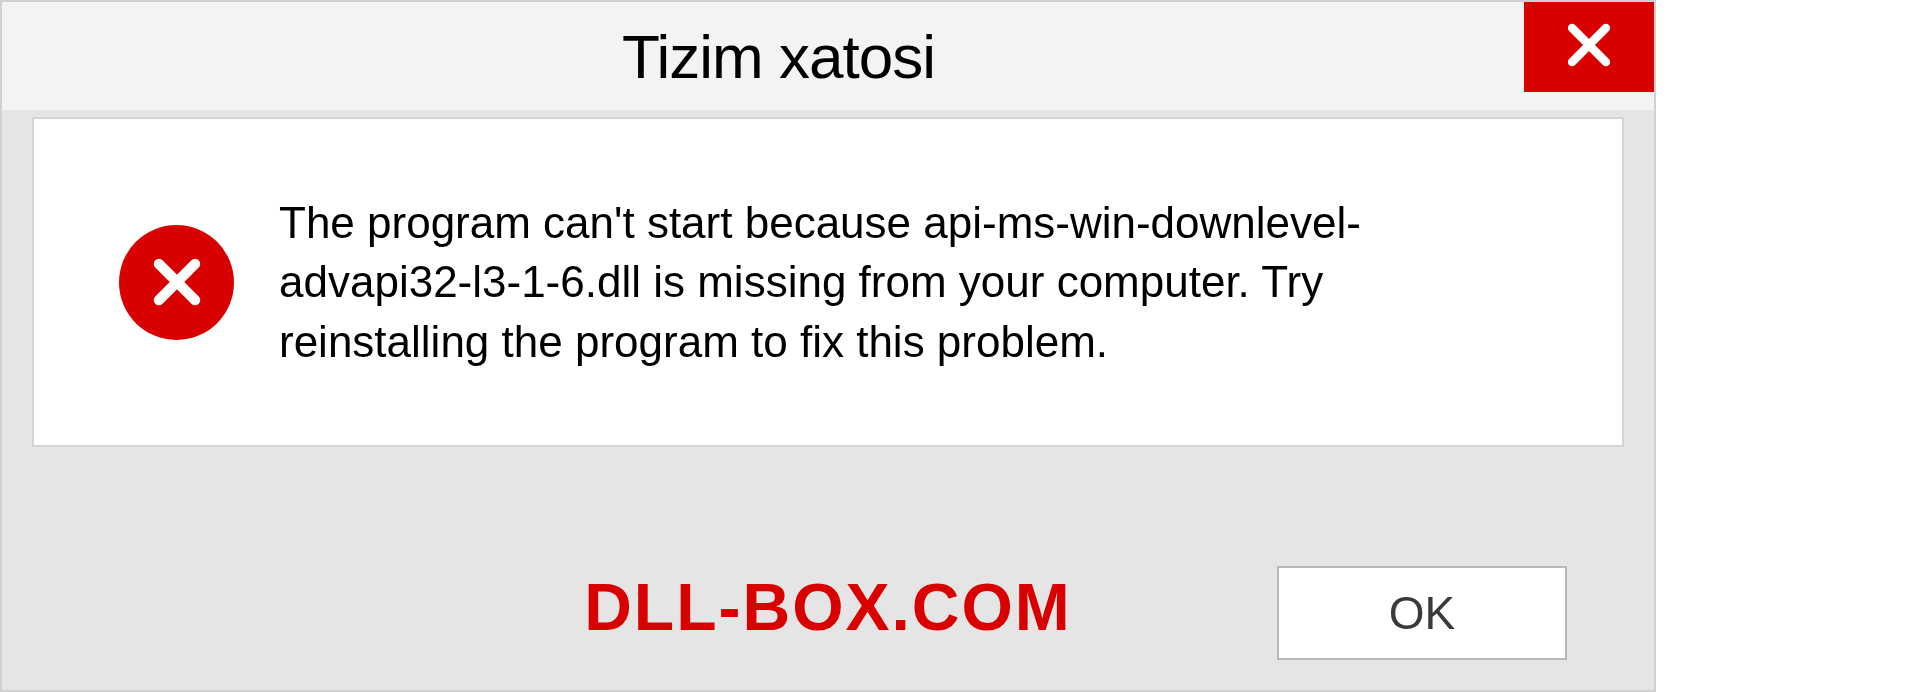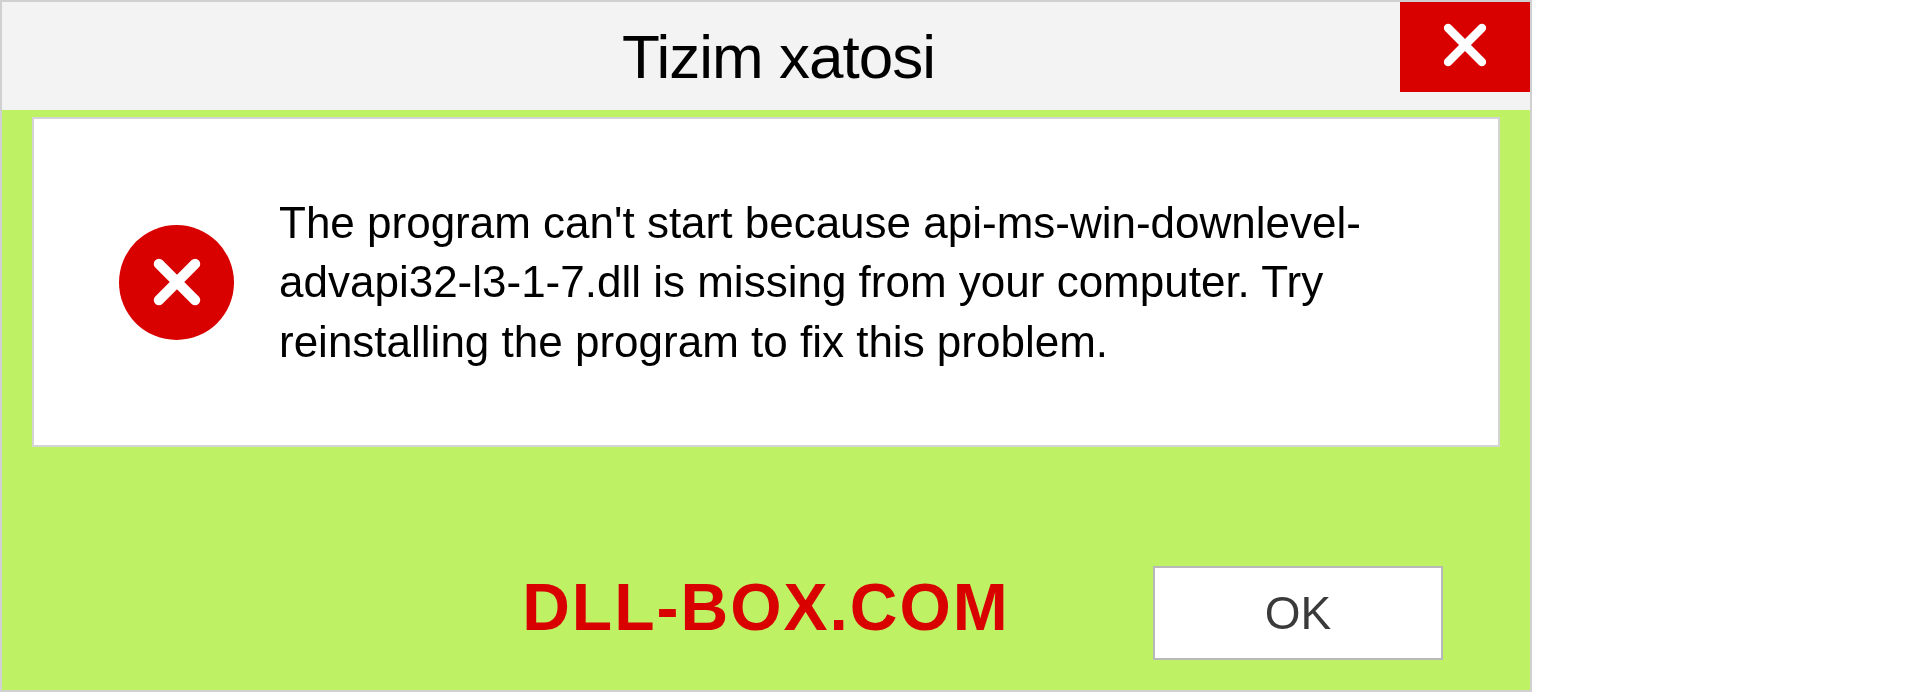--- a/index.html
+++ b/index.html
@@ -11,23 +11,23 @@
       font-family: "Segoe UI", Tahoma, Arial, sans-serif;
       background: #ffffff;
       width: 1920px;
       height: 692px;
       position: relative;
     }
     .dialog {
       position: absolute;
       top: 0;
       left: 0;
-      width: 1532px;
+      width: 1656px;
       height: 692px;
-      background: #bef264;
+      background: #e5e5e5;
       border: 2px solid #d0d0d0;
     }
     .titlebar {
       height: 108px;
       display: flex;
       align-items: center;
       position: relative;
       background: #f3f3f3;
     }
     .title-text {
@@ -144,20 +144,20 @@
 
   <div class="content-panel">
     <div class="error-icon-wrap">
       <div class="error-icon">
         <svg viewBox="0 0 24 24" fill="none" stroke="#ffffff" stroke-width="4" stroke-linecap="round">
           <line x1="5" y1="5" x2="19" y2="19"></line>
           <line x1="19" y1="5" x2="5" y2="19"></line>
         </svg>
       </div>
     </div>
-    <div class="message-text">The program can't start because api-ms-win-downlevel-advapi32-l3-1-7.dll is missing from your computer. Try reinstalling the program to fix this problem.</div>
+    <div class="message-text">The program can't start because api-ms-win-downlevel-advapi32-l3-1-6.dll is missing from your computer. Try reinstalling the program to fix this problem.</div>
   </div>
 
   <div class="footer">
     <div class="watermark">DLL-BOX.COM</div>
     <button class="ok-btn">OK</button>
   </div>
 </div>
 
 </body></html>

